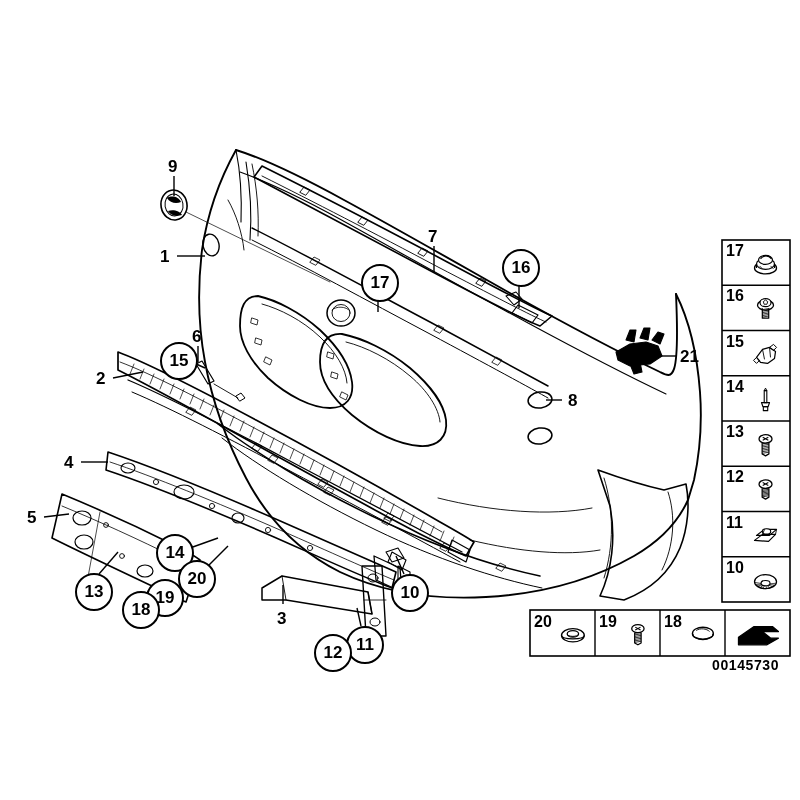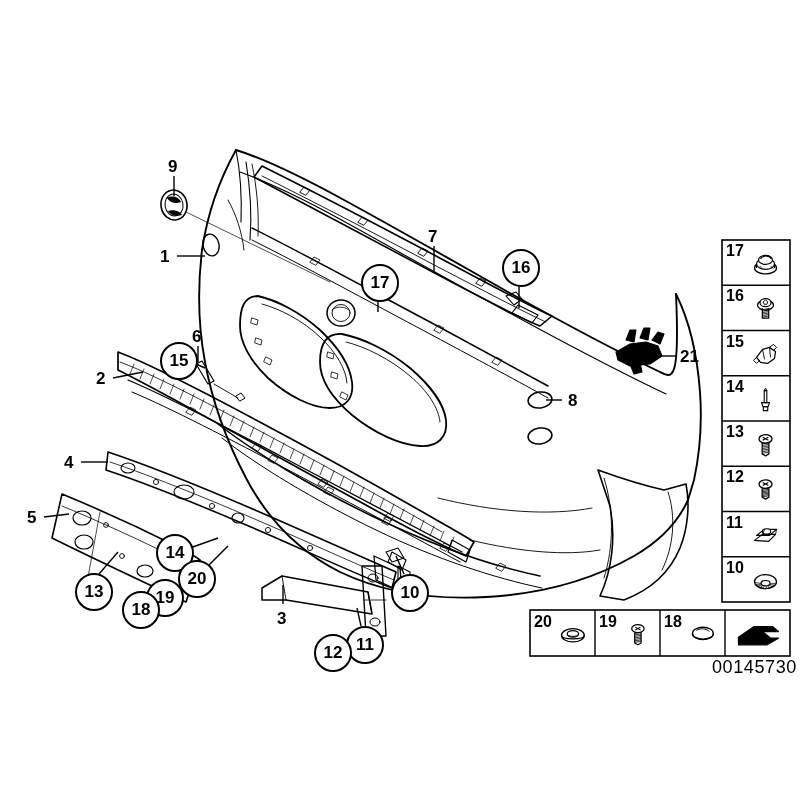--- a/index.html
+++ b/index.html
@@ -2,21 +2,21 @@
 <html><head>
 <meta charset="utf-8">
 <style>
   html,body{margin:0;padding:0;background:#ffffff;}
   body{width:800px;height:800px;font-family:"Liberation Sans",sans-serif;color:#000;overflow:hidden;}
   #stage{position:relative;width:800px;height:800px;background:#fff;}
   svg{display:block;}
   .lbl{position:absolute;font-family:"Liberation Sans",sans-serif;font-weight:bold;font-size:17px;line-height:17px;color:#000;}
   .circ{position:absolute;width:34px;height:34px;border:2.2px solid #000;border-radius:50%;background:#fff;
         display:flex;align-items:center;justify-content:center;font-weight:bold;font-size:17px;}
-  .idtxt{position:absolute;font-size:18px;letter-spacing:.6px;font-family:"Liberation Sans",sans-serif;}
+  .idtxt{position:absolute;font-size:14px;letter-spacing:.6px;font-family:"Liberation Sans",sans-serif;font-weight:bold;}
 </style>
 </head>
 <body>
 
 <div id="stage">
 
   <svg id="art" width="800" height="800" viewBox="0 0 800 800">
     <g fill="none" stroke="#000" stroke-width="1.5" stroke-linejoin="round" stroke-linecap="round">
 
       <path d="M236 150 C 222 175, 208 210, 202 250 C 197 292, 199 330, 205 362

